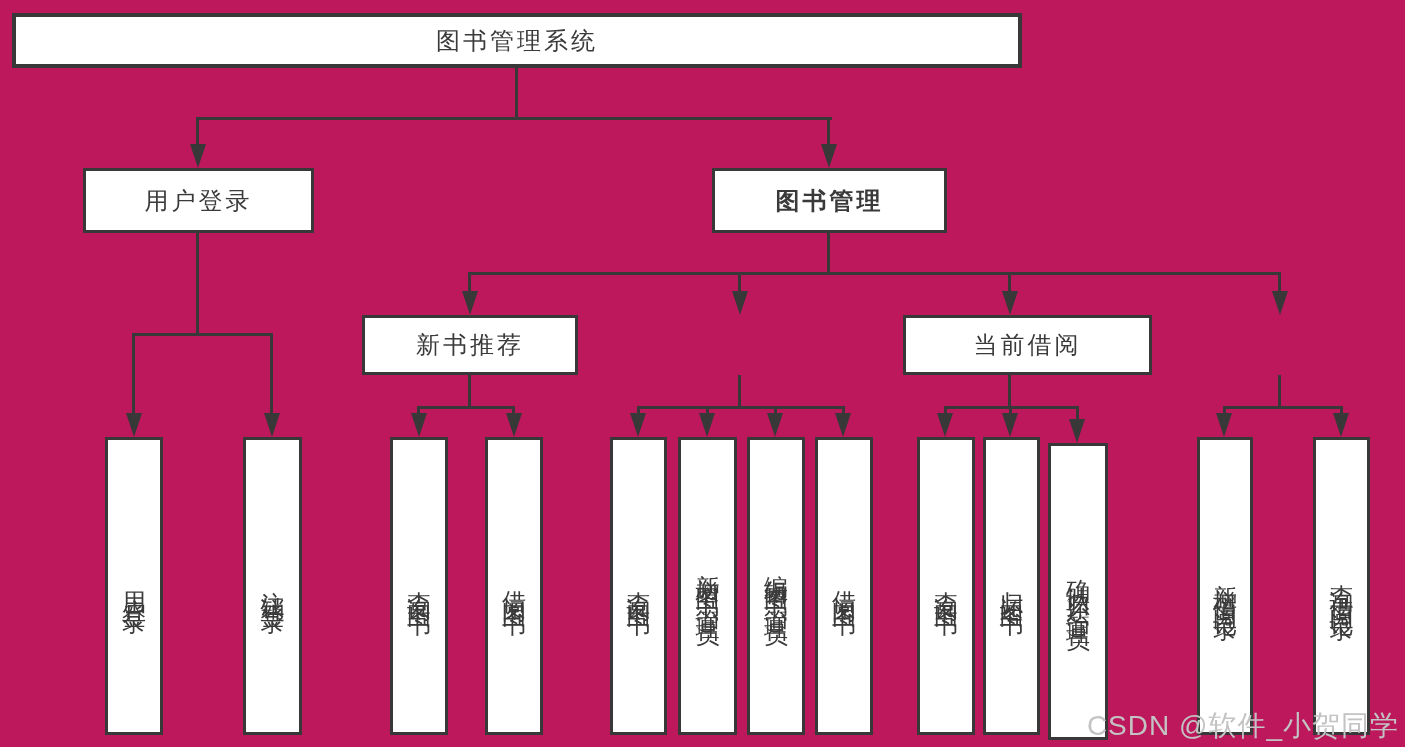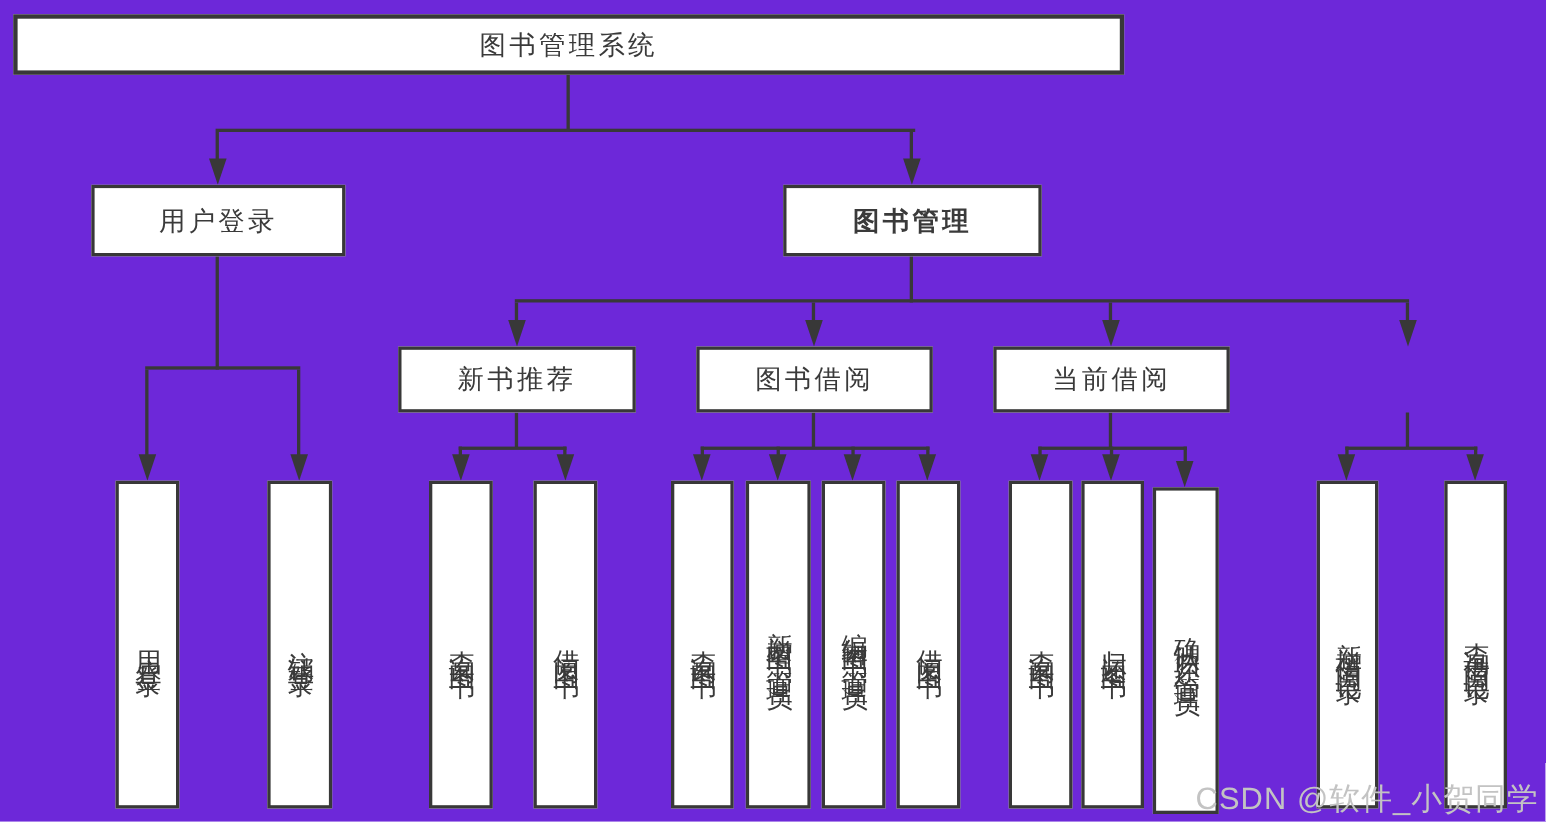--- a/index.html
+++ b/index.html
@@ -1,17 +1,17 @@
 <!DOCTYPE html>
 <html><head>
 <meta charset="utf-8">
 <style>
   html,body{margin:0;padding:0;background:#fff;}
   .stage{
-    position:relative;width:1405px;height:747px;background:#6d28d9;overflow:hidden;
+    position:relative;width:1405px;height:747px;background:#be185d;overflow:hidden;
     font-family:"Liberation Sans","DejaVu Sans",sans-serif;color:#333;
   }
   .node{
     position:absolute;box-sizing:border-box;background:#fff;
     border:3px solid #383838;display:flex;align-items:center;justify-content:center;
     color:#3a3a3a;
   }
   .node.root{border-width:4px;}
   .node.h{font-size:24px;letter-spacing:3px;white-space:nowrap;}
   .node.v{
@@ -93,22 +93,21 @@
   <div class="line" style="left:1340px;top:406px;width:3px;height:12px;"></div>
   <div class="arrow" style="left:1216px;top:413px;"></div>
   <div class="arrow" style="left:1333px;top:413px;"></div>
 
   <div class="node h root" style="left:12px;top:13px;width:1010px;height:55px;">图书管理系统</div>
 
   <div class="node h" style="left:83px;top:168px;width:231px;height:65px;">用户登录</div>
   <div class="node h" style="left:712px;top:168px;width:235px;height:65px;font-weight:bold;">图书管理</div>
 
   <div class="node h" style="left:362px;top:315px;width:216px;height:60px;">新书推荐</div>
-  <div class="node h" style="left:633px;top:315px;width:215px;height:60px;">图书借阅</div>
-  <div class="node h" style="left:903px;top:315px;width:215px;height:60px;">当前借阅</div>
+  <div class="node h" style="left:903px;top:315px;width:249px;height:60px;">当前借阅</div>
 
   <div class="node v" style="left:105px;top:437px;width:58px;height:298px;">用户登录</div>
   <div class="node v" style="left:243px;top:437px;width:59px;height:298px;">注销登录</div>
 
   <div class="node v" style="left:390px;top:437px;width:58px;height:298px;">查询图书</div>
   <div class="node v" style="left:485px;top:437px;width:58px;height:298px;">借阅图书</div>
 
   <div class="node v" style="left:610px;top:437px;width:57px;height:298px;">查询图书</div>
   <div class="node v" style="left:678px;top:437px;width:59px;height:298px;">新增图书（管理员）</div>
   <div class="node v" style="left:747px;top:437px;width:58px;height:298px;">编辑图书（管理员）</div>

